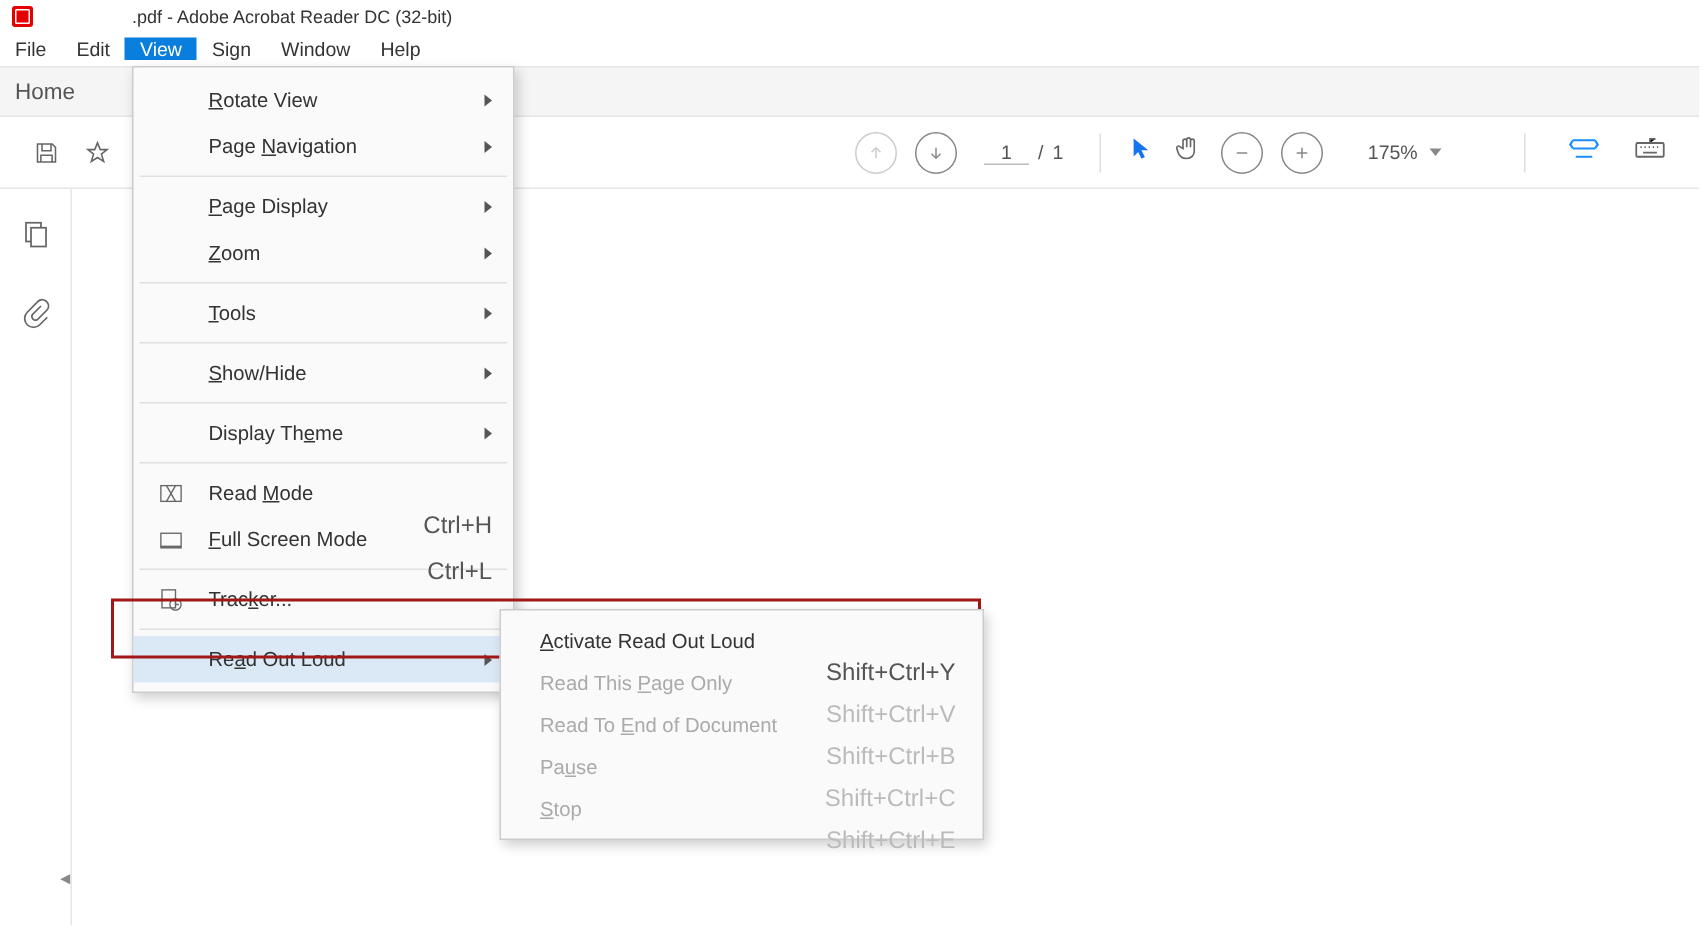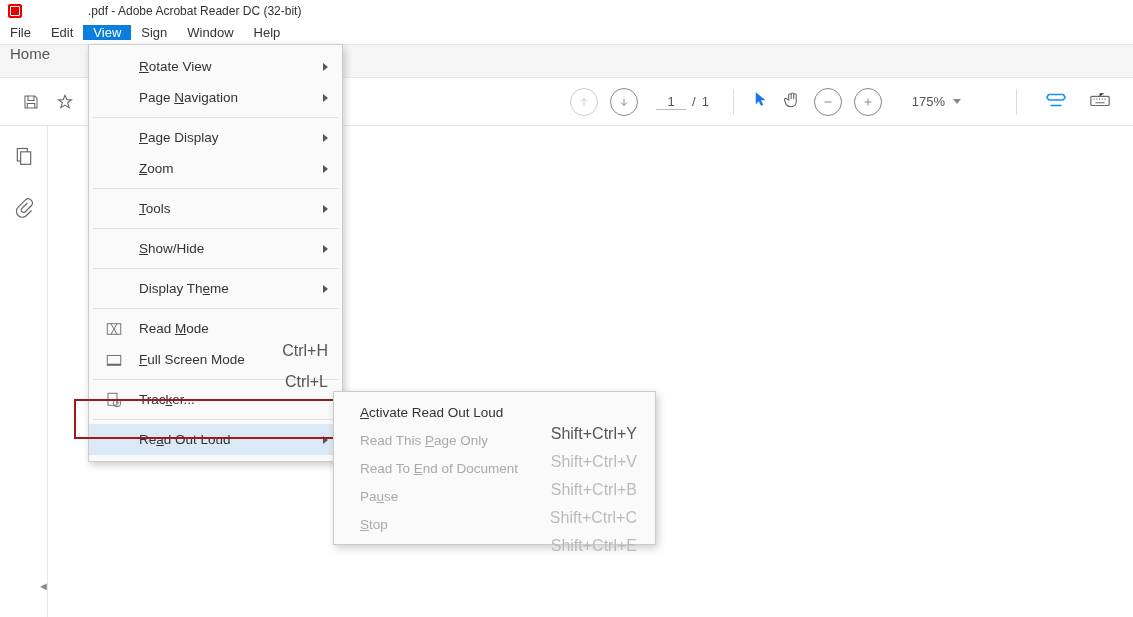--- a/index.html
+++ b/index.html
@@ -6,21 +6,21 @@
 body { width: 1133px; height: 617px; background: #fff; overflow: hidden; position: relative; }
 
 .titlebar { height: 22px; display: flex; align-items: center; padding-left: 8px; font-size: 12px; color: #333; gap: 16px; }
 .titlebar .app-icon { width: 14px; height: 14px; background: #e60000; border-radius: 2px; margin-right: 50px; position: relative; }
 .titlebar .app-icon::after { content: ""; position: absolute; inset: 2px; border: 1px solid #fff; border-radius: 1px; }
 
 .menubar { height: 22px; display: flex; align-items: center; font-size: 13px; color: #333; border-bottom: 1px solid transparent; }
 .menubar .menu-item { padding: 0 10px; display: flex; align-items: center; cursor: default; }
 .menubar .menu-item.active { background: #0a7edc; color: #fff; }
 
-.tabrow { height: 34px; background: #f5f5f5; border-top: 1px solid #e6e6e6; border-bottom: 1px solid #e6e6e6; display: flex; align-items: flex-start; padding-left: 10px; font-size: 15px; color: #555; }
+.tabrow { height: 34px; background: #f5f5f5; border-top: 1px solid #e6e6e6; border-bottom: 1px solid #e6e6e6; display: flex; align-items: center; padding-left: 10px; font-size: 15px; color: #555; }
 
 .toolbar { height: 48px; background: #fff; border-bottom: 1px solid #e6e6e6; display: flex; align-items: center; position: relative; }
 .tool-left { display: flex; align-items: center; gap: 0; padding-left: 14px; }
 .tool-icon { width: 34px; height: 34px; display: flex; align-items: center; justify-content: center; color: #666; }
 .tool-icon svg { width: 18px; height: 18px; stroke: #666; fill: none; stroke-width: 1.4; }
 .tool-center { position: absolute; left: 570px; display: flex; align-items: center; gap: 12px; }
 .circ-btn { width: 28px; height: 28px; border: 1.5px solid #888; border-radius: 50%; display: flex; align-items: center; justify-content: center; color: #888; font-size: 14px; }
 .circ-btn.disabled { border-color: #ccc; color: #ccc; }
 .page-box { margin: 0 6px; display: flex; align-items: center; font-size: 13px; color: #555; }
 .page-input { width: 30px; border: none; border-bottom: 1px solid #bbb; text-align: center; font-size: 13px; color: #555; background: transparent; }
@@ -43,21 +43,21 @@
 .dd-item .u { text-decoration: underline; }
 .dd-item .shortcut { position: absolute; right: 14px; color: #555; font-size: 16px; margin-top: 44px; }
 .dd-item .arrow { position: absolute; right: 14px; width: 0; height: 0; border-top: 4px solid transparent; border-bottom: 4px solid transparent; border-left: 5px solid #555; }
 .dd-item .icon { position: absolute; left: 16px; width: 18px; height: 18px; display: flex; align-items: center; justify-content: center; }
 .dd-item .icon svg { width: 18px; height: 18px; stroke: #666; fill: none; stroke-width: 1.2; }
 .dd-sep { height: 1px; margin: 4px 4px; background: #e0e0e0; }
 .dd-item.hover { background: #dbe9f7; }
 
 .highlight-box { position: absolute; left: 74px; top: 399px; width: 580px; height: 40px; border: 2.5px solid #a01818; pointer-events: none; }
 
-.sub-menu { left: 333px; top: 391px; width: 323px; }
+.sub-menu { left: 333px; top: 406px; width: 323px; }
 .sub-menu .dd-item { padding-left: 26px; height: 28px; }
 .sub-menu .dd-item .shortcut { right: 18px; }
 .sub-menu .dd-item.disabled { color: #aaa; }
 .sub-menu .dd-item.disabled .shortcut { color: #bbb; }
 </style>
 </head>
 <body>
 
 <div class="titlebar">
   <div class="app-icon"></div>

